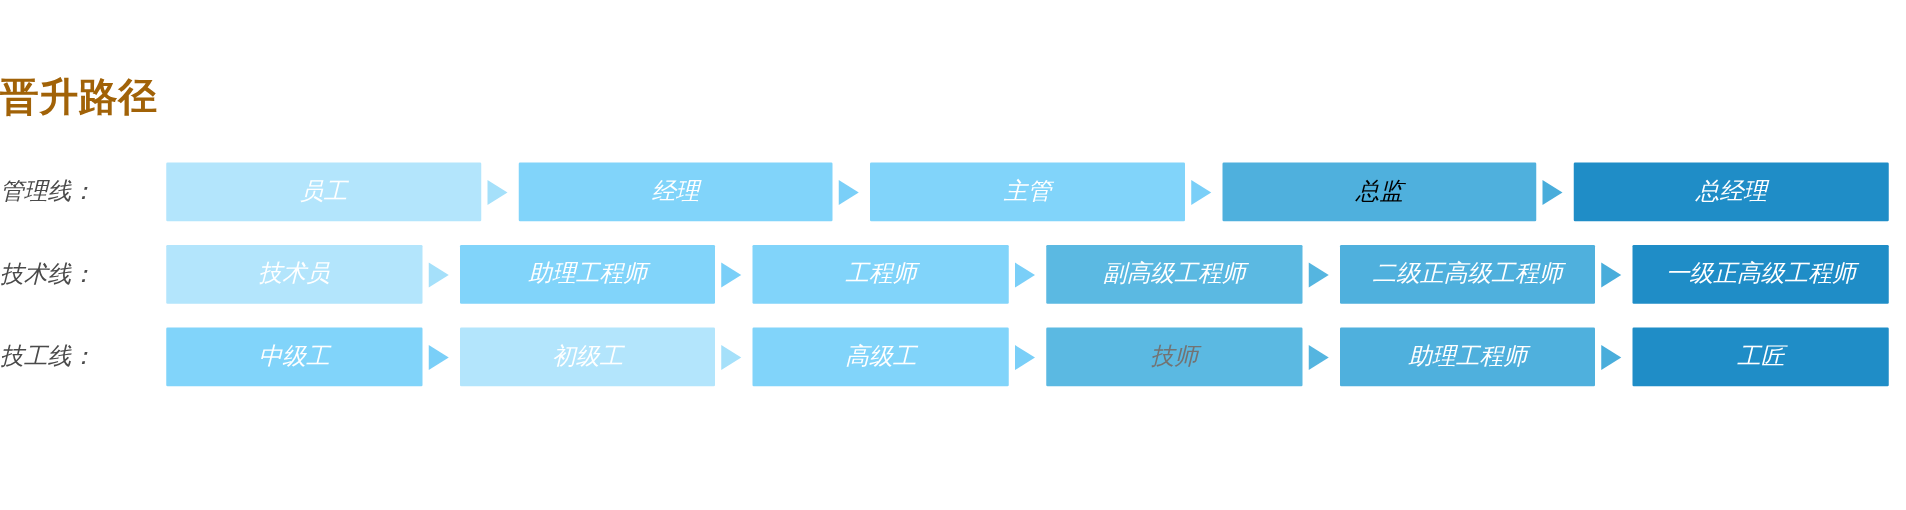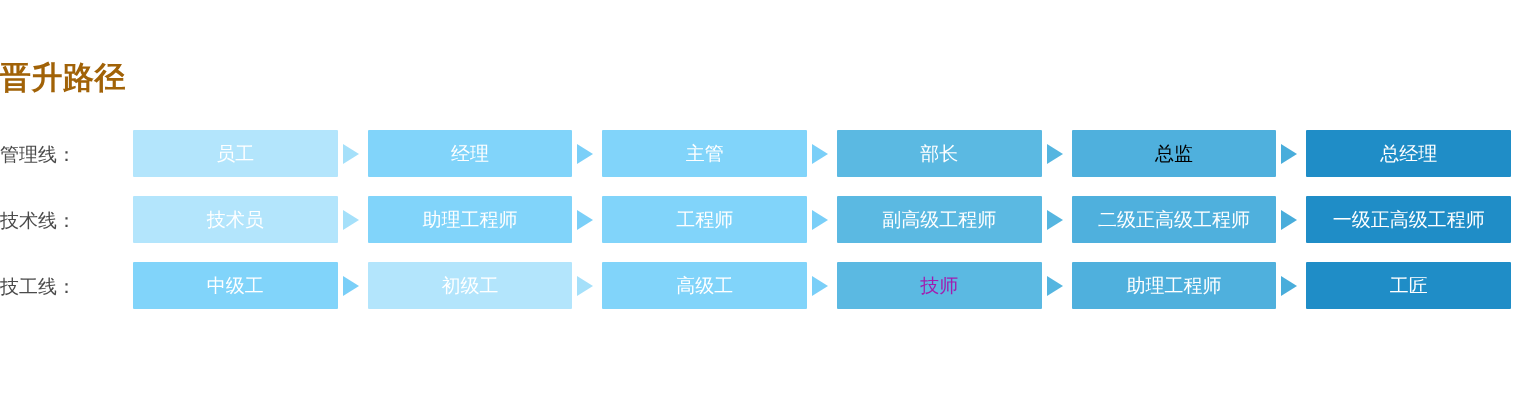--- a/index.html
+++ b/index.html
@@ -31,20 +31,21 @@
     letter-spacing: 0.5px;
     line-height: 1;
     white-space: nowrap;
   }
 
   .rows {
     position: absolute;
     left: 0px;
     top: 130px;
     width: 1337px;
+    font-style: italic;
   }
 
   .track-row {
     position: relative;
     height: 47px;
     margin-bottom: 19px;
     display: flex;
     align-items: center;
   }
 
@@ -140,25 +141,20 @@
             <div class="stage-box" style="background: rgb(129, 212, 250);"></div>
             <div class="stage-label" style="color: rgb(255, 255, 255);">经理</div>
             <div class="stage-arrow" style="border-left-color: rgb(122, 207, 248);"></div>
           </div>
           <div class="stage">
             <div class="stage-box" style="background: rgb(129, 212, 250);"></div>
             <div class="stage-label" style="color: rgb(255, 255, 255);">主管</div>
             <div class="stage-arrow" style="border-left-color: rgb(122, 207, 248);"></div>
           </div>
           <div class="stage">
-            <div class="stage-box" style="background: rgb(91, 185, 226);"></div>
-            <div class="stage-label" style="color: rgb(255, 255, 255);">部长</div>
-            <div class="stage-arrow" style="border-left-color: rgb(85, 181, 224);"></div>
-          </div>
-          <div class="stage">
             <div class="stage-box" style="background: rgb(79, 176, 221);"></div>
             <div class="stage-label" style="color: #000000;">总监</div>
             <div class="stage-arrow" style="border-left-color: rgb(73, 173, 219);"></div>
           </div>
           <div class="stage">
             <div class="stage-box" style="background: rgb(31, 141, 199);"></div>
             <div class="stage-label" style="color: rgb(255, 255, 255);">总经理</div>
           </div>
         </div>
       </div>
@@ -209,21 +205,21 @@
             <div class="stage-label" style="color: rgb(255, 255, 255);">初级工</div>
             <div class="stage-arrow" style="border-left-color: rgb(165, 224, 250);"></div>
           </div>
           <div class="stage">
             <div class="stage-box" style="background: rgb(129, 212, 250);"></div>
             <div class="stage-label" style="color: rgb(255, 255, 255);">高级工</div>
             <div class="stage-arrow" style="border-left-color: rgb(122, 207, 248);"></div>
           </div>
           <div class="stage">
             <div class="stage-box" style="background: rgb(91, 185, 226);"></div>
-            <div class="stage-label" style="color: #a21caf;">技师</div>
+            <div class="stage-label" style="color: #737373;">技师</div>
             <div class="stage-arrow" style="border-left-color: rgb(85, 181, 224);"></div>
           </div>
           <div class="stage">
             <div class="stage-box" style="background: rgb(79, 176, 221);"></div>
             <div class="stage-label" style="color: rgb(255, 255, 255);">助理工程师</div>
             <div class="stage-arrow" style="border-left-color: rgb(73, 173, 219);"></div>
           </div>
           <div class="stage">
             <div class="stage-box" style="background: rgb(31, 141, 199);"></div>
             <div class="stage-label" style="color: rgb(255, 255, 255);">工匠</div>

